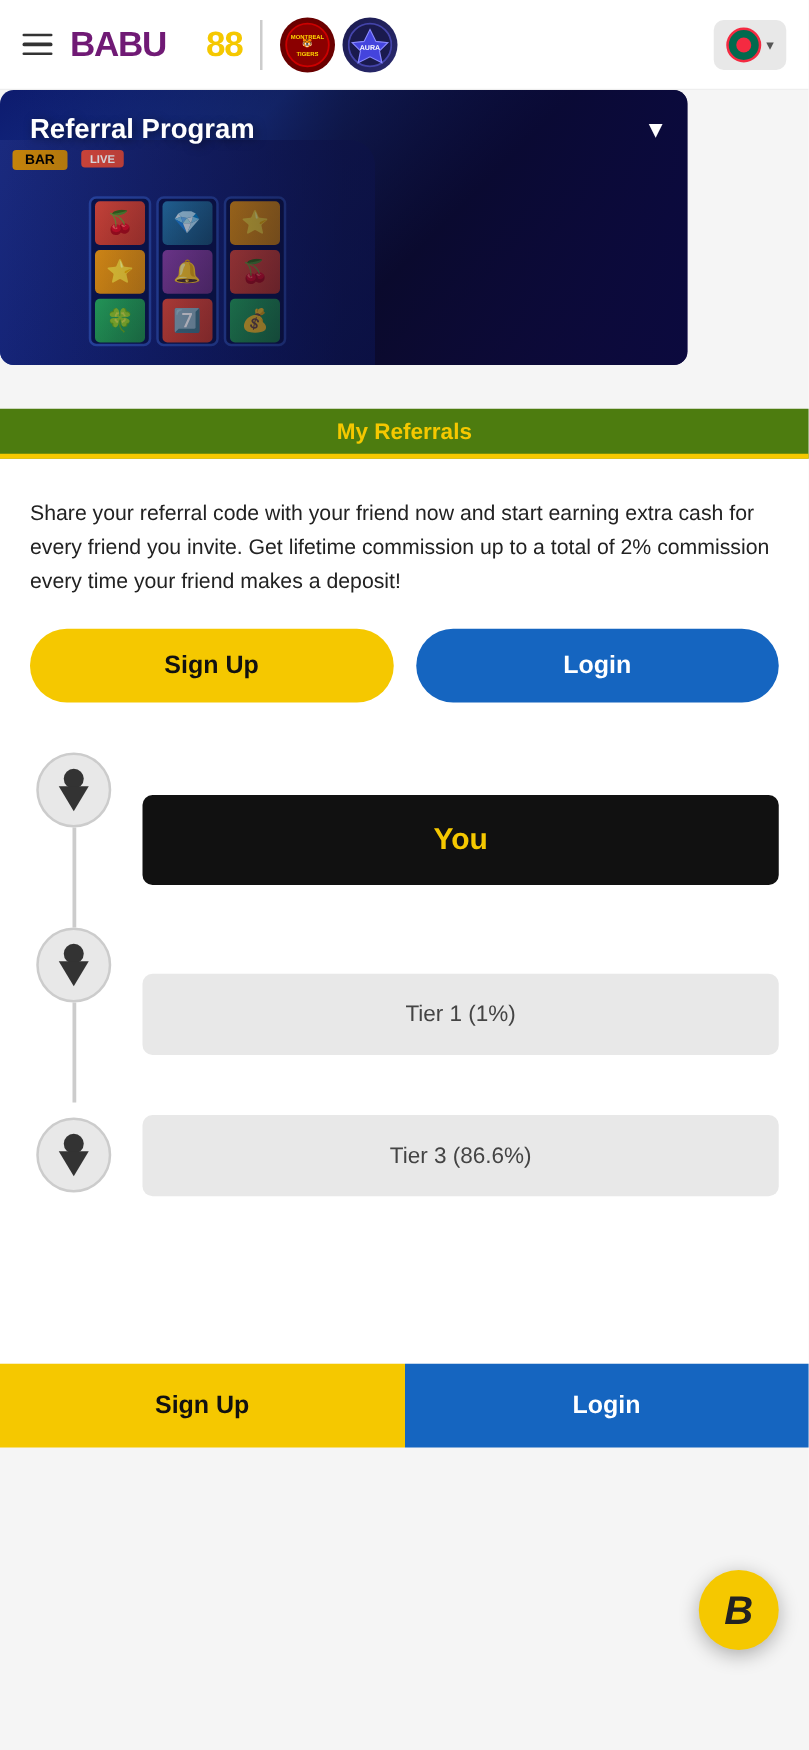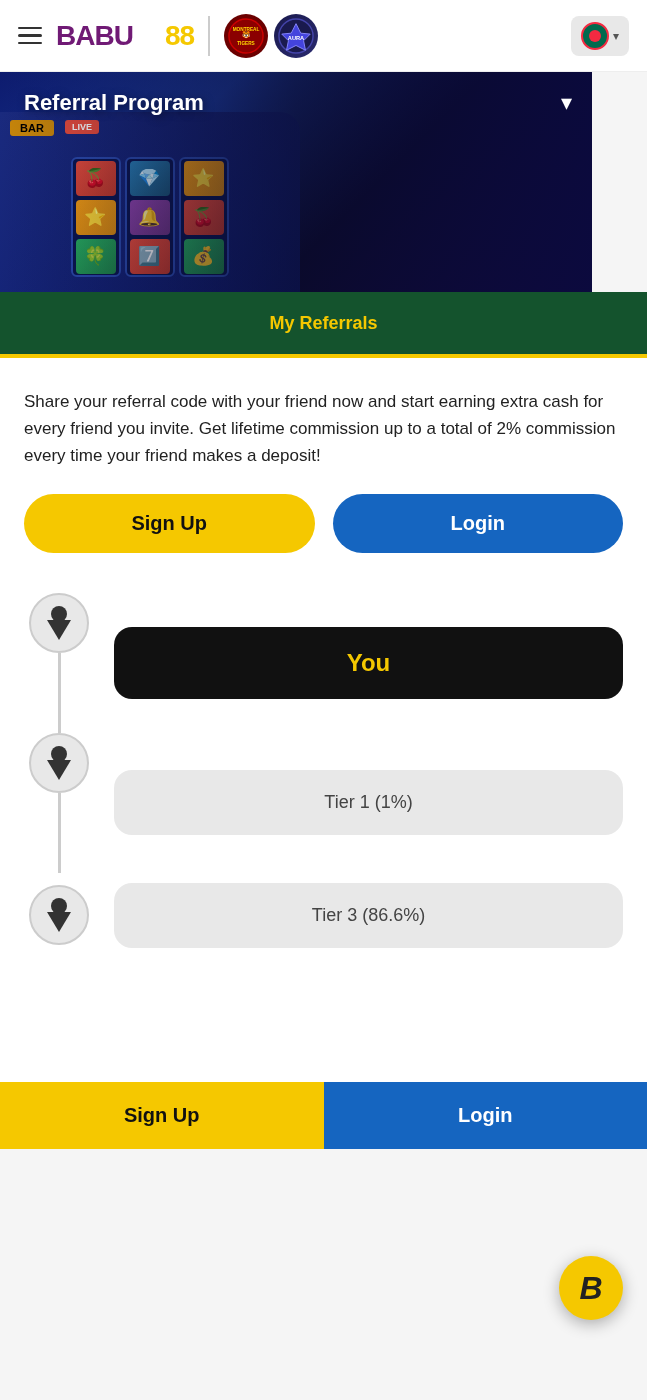--- a/index.html
+++ b/index.html
@@ -126,24 +126,25 @@
       position: absolute;
     }
     .dropdown-arrow {
       font-size: 12px;
       color: #555;
     }
 
     
     .banner {
       position: relative;
-      width: 592px;
+      width: 550px;
       height: 220px;
       background: linear-gradient(135deg, #0d1b6e 0%, #1a3a9e 30%, #0a0a30 60%, #1a0a50 100%);
       overflow: hidden;
+      border-radius: 11px;
     }
     .banner-slots {
       position: absolute;
       left: 0;
       bottom: 0;
       width: 300px;
       height: 180px;
       background: linear-gradient(135deg, #1a2a7e 0%, #0d1b6e 100%);
       border-radius: 0 20px 0 0;
       display: flex;
@@ -193,22 +194,23 @@
       top: 18px;
       right: 20px;
       color: #fff;
       font-size: 22px;
       cursor: pointer;
     }
 
     
     .tabs {
       display: flex;
-      background: #14532d;
-      height: 66px;
+      background: #4d7c0f;
+      height: 40px;
+      margin-top: 35px;
     }
     .tab {
       flex: 1;
       display: flex;
       align-items: center;
       justify-content: center;
       font-size: 18px;
       font-weight: 700;
       cursor: pointer;
       position: relative;
@@ -318,21 +320,21 @@
       margin-top: -2px;
     }
     .connector-line {
       width: 3px;
       height: 80px;
       background: #ccc;
       margin: 0 auto;
     }
     .tier-box {
       flex: 1;
-      border-radius: 18px;
+      border-radius: 8px;
       padding: 22px 20px;
       text-align: center;
       font-size: 18px;
       font-weight: 500;
       margin: 10px 0;
     }
     .tier-box.you-box {
       background: #111;
       color: #f5c800;
       font-size: 24px;

